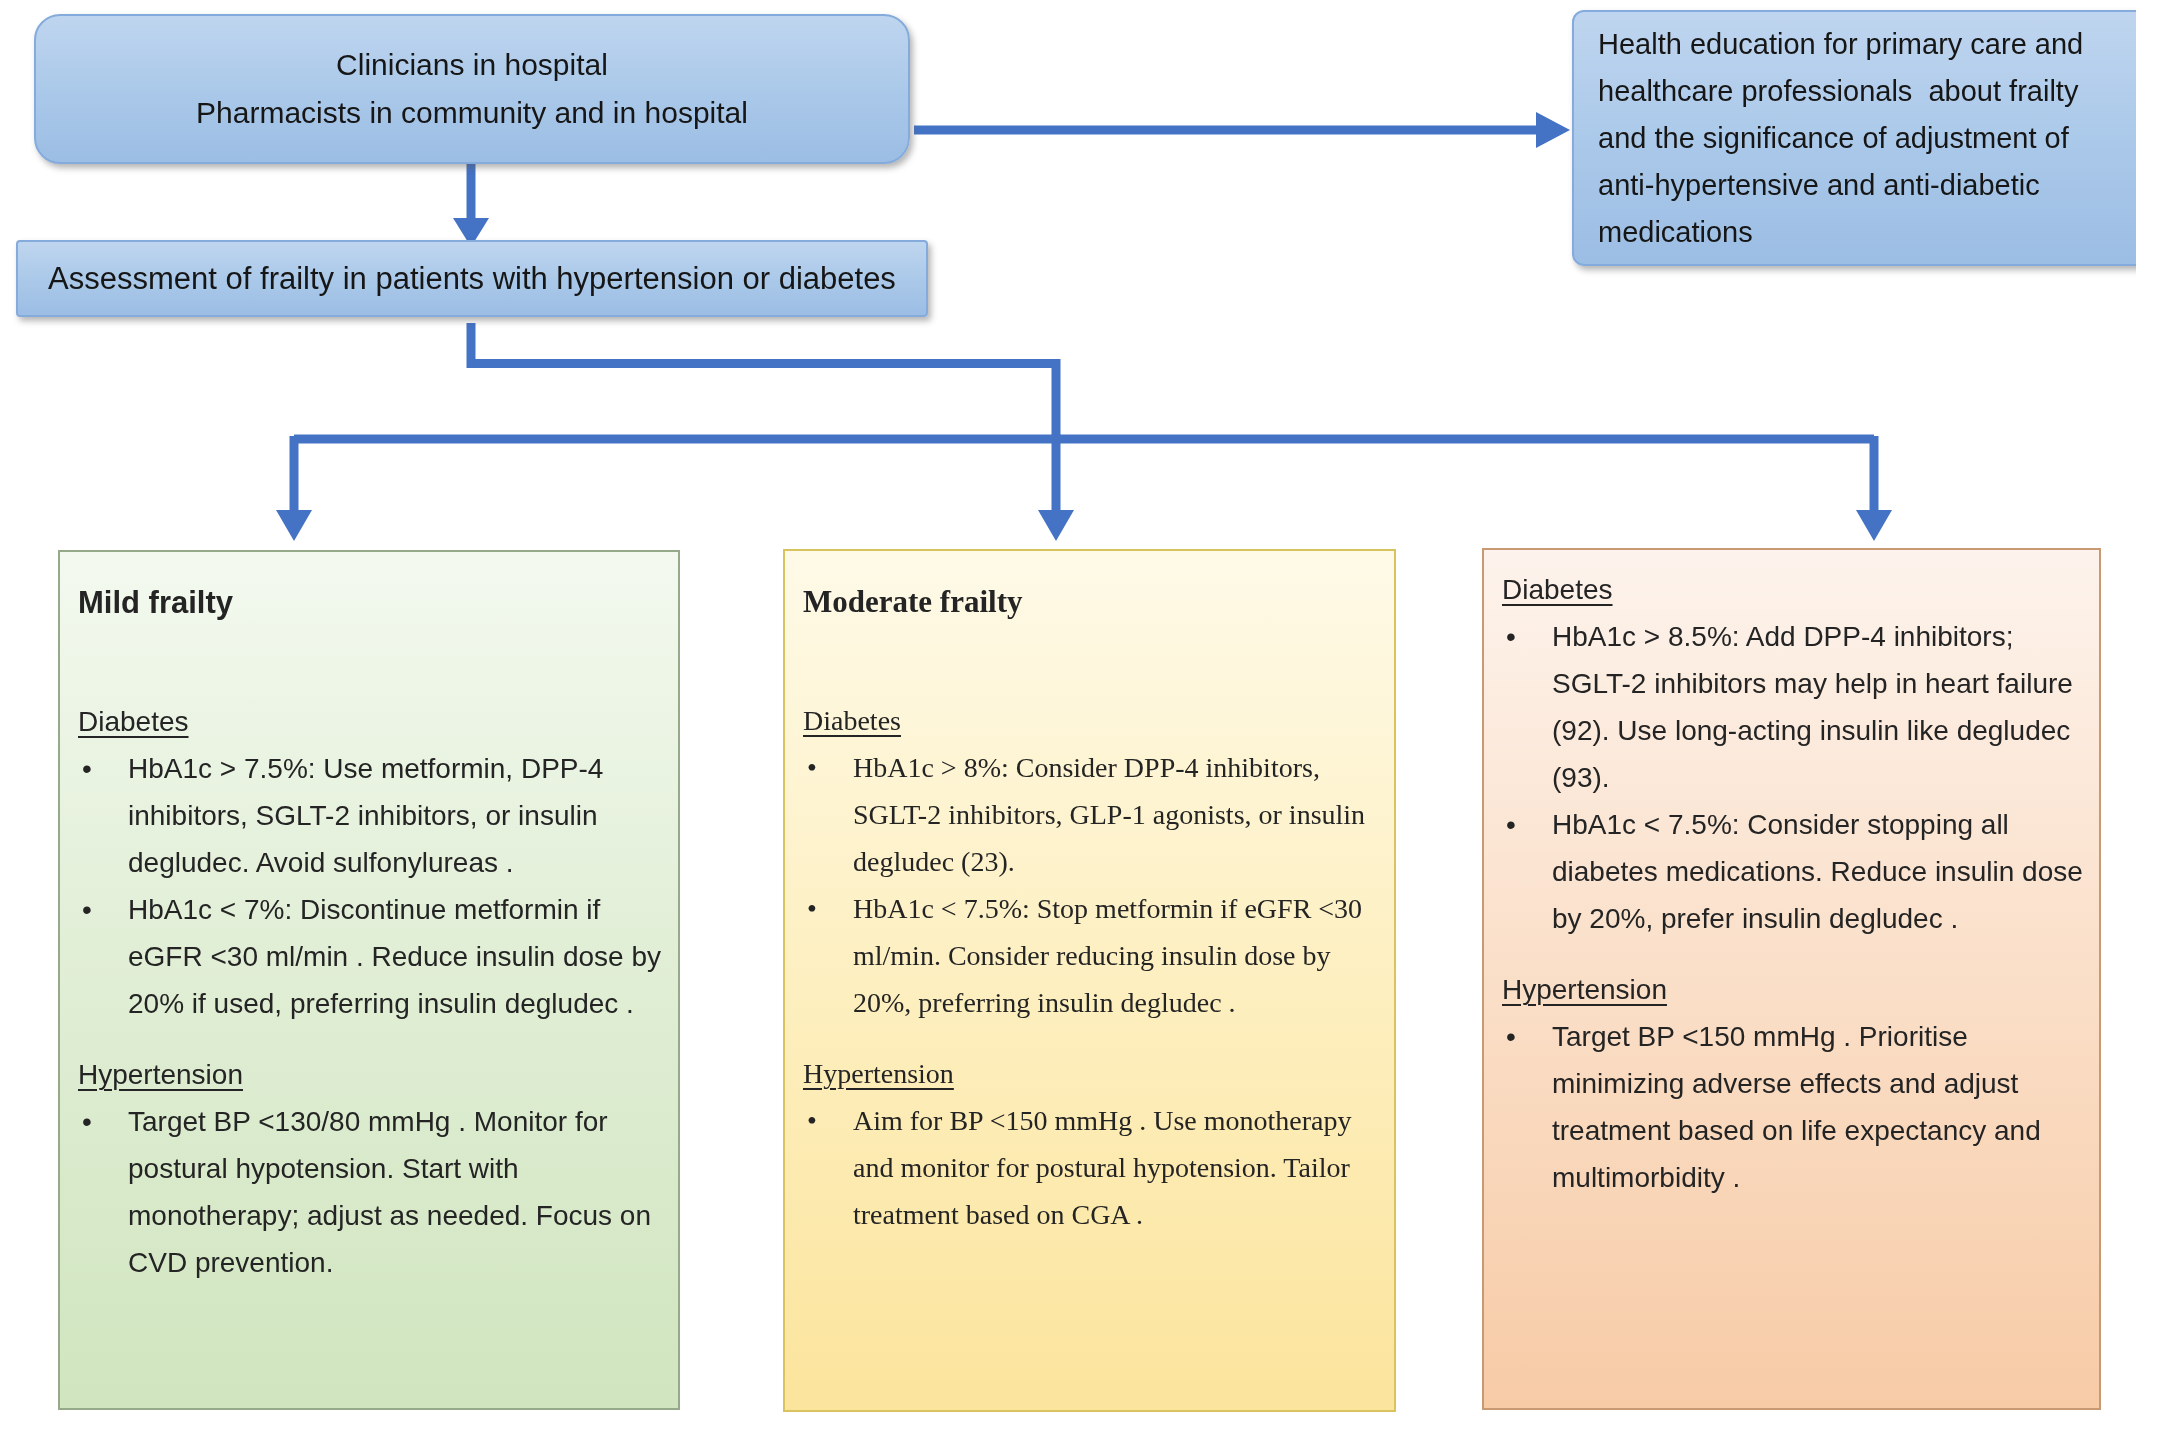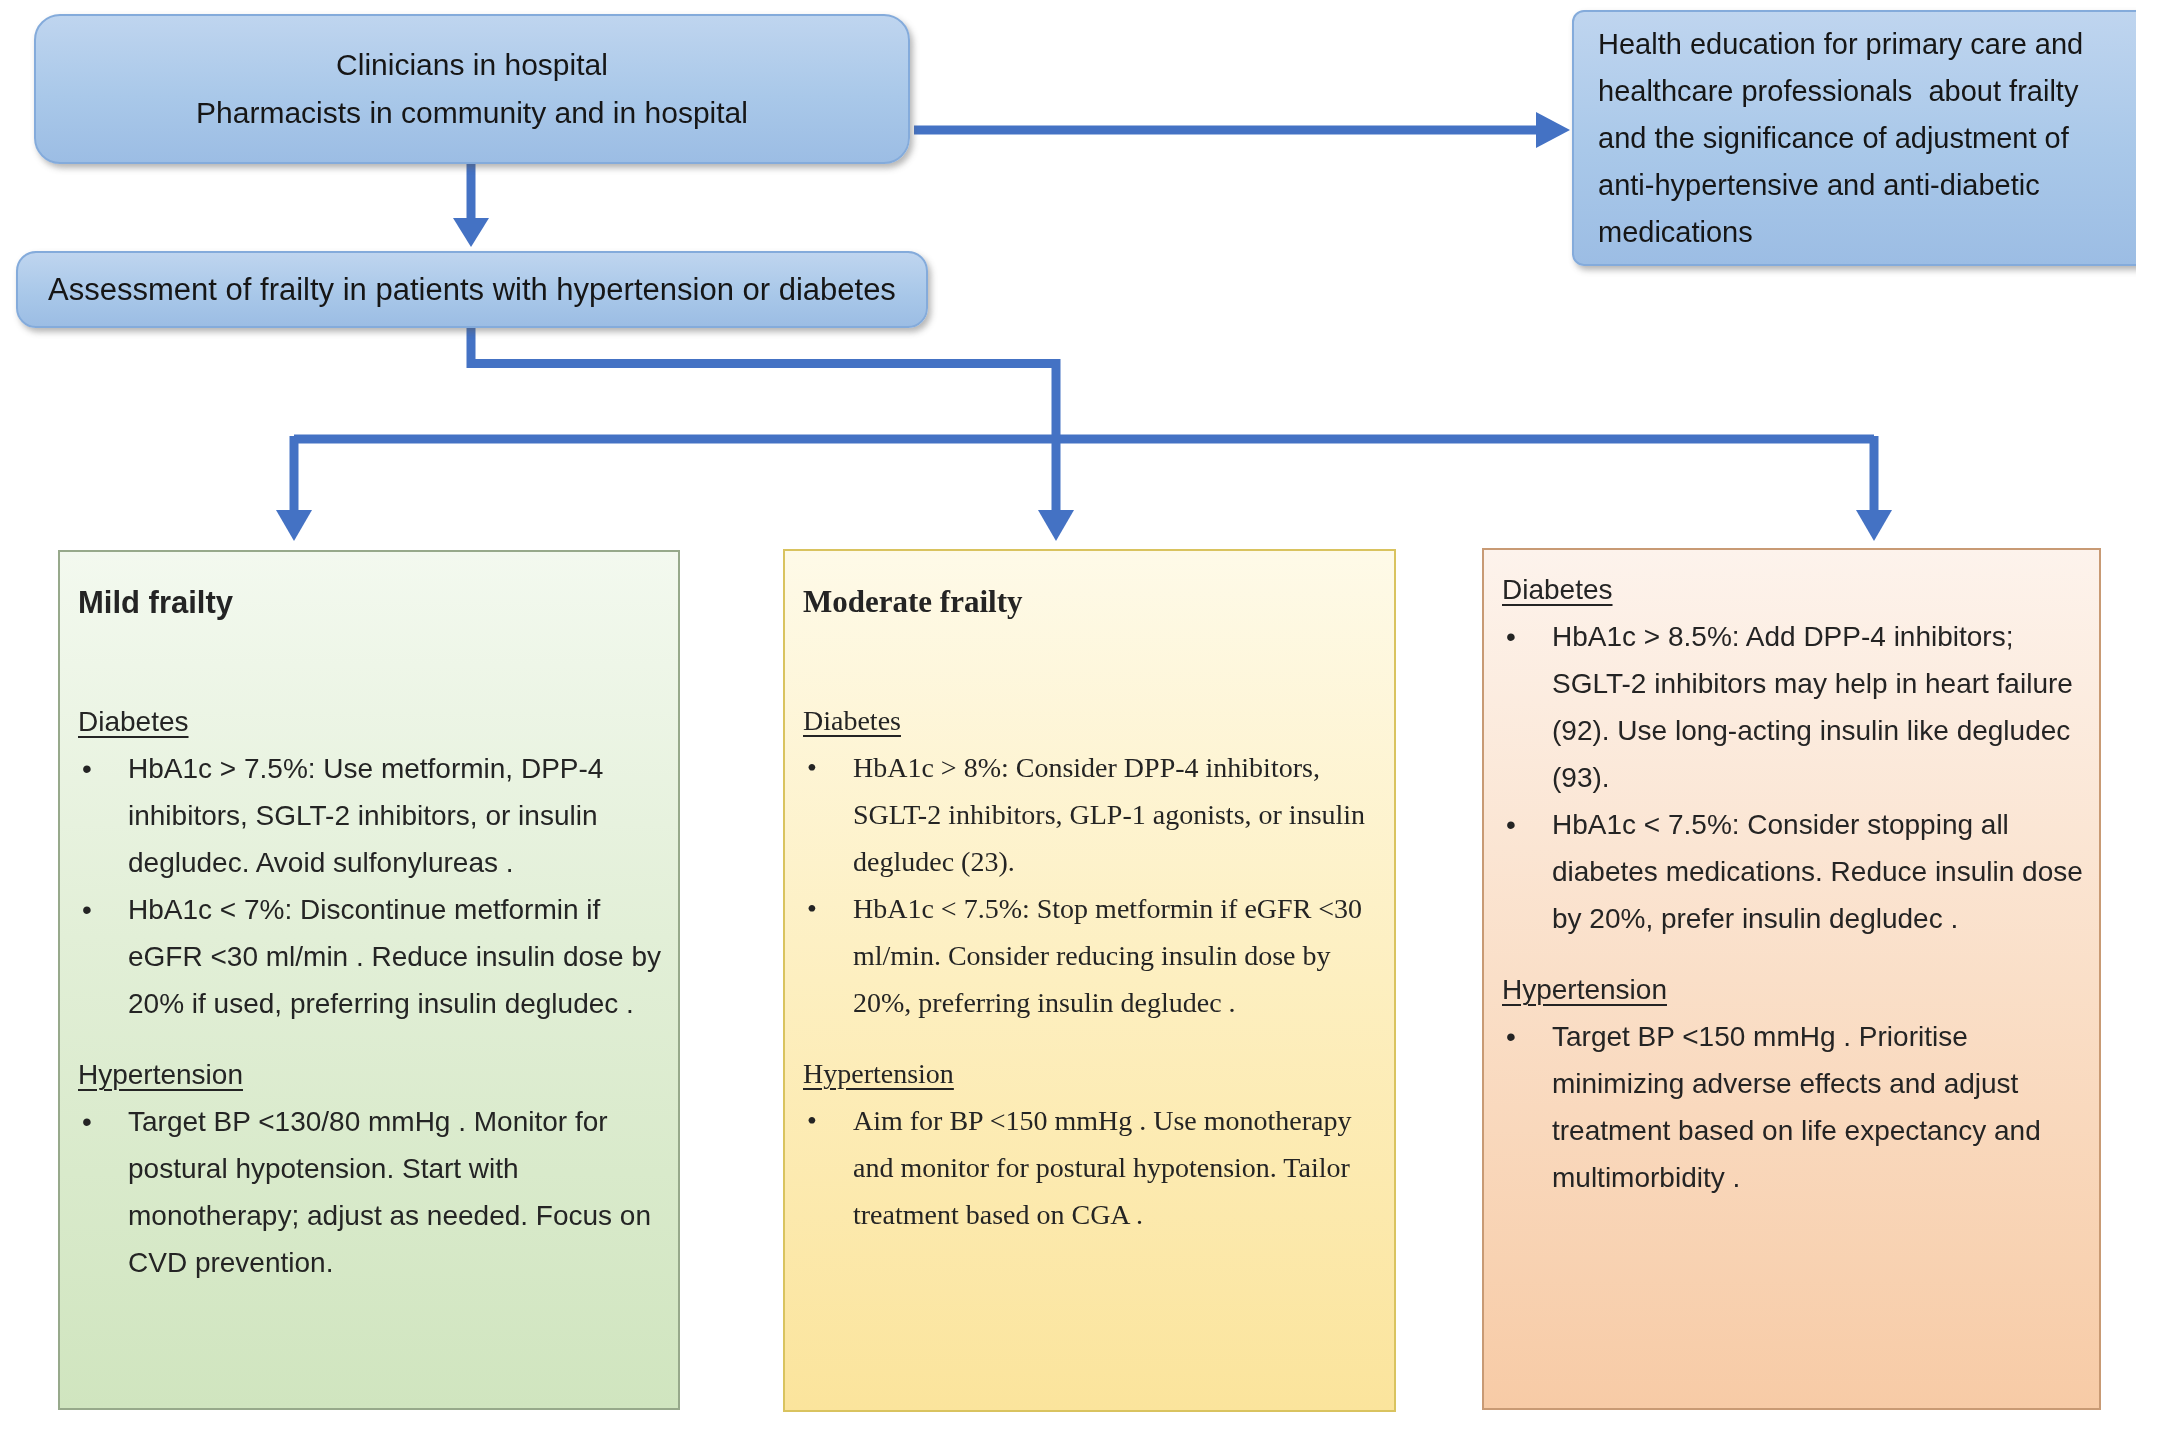--- a/index.html
+++ b/index.html
@@ -32,22 +32,22 @@
     font-size: 30px; line-height: 48px; text-align: center;
   }
   .box-b {
     left: 1572px; top: 10px; width: 577px; height: 256px;
     border-radius: 12px;
     padding: 9px 16px 0 24px;
     font-size: 29px; line-height: 47px;
     white-space: pre-wrap;
   }
   .box-c {
-    left: 16px; top: 251px; width: 912px; height: 77px;
-    border-radius: 20px;
+    left: 16px; top: 240px; width: 912px; height: 77px;
+    border-radius: 4px;
     display: flex; align-items: center; justify-content: center;
     font-size: 31px;
   }
   .frailty {
     position: absolute;
     top: 550px;
     height: 860px;
     box-sizing: border-box;
     padding: 16px 14px 0 14px;
     font-size: 28px;

